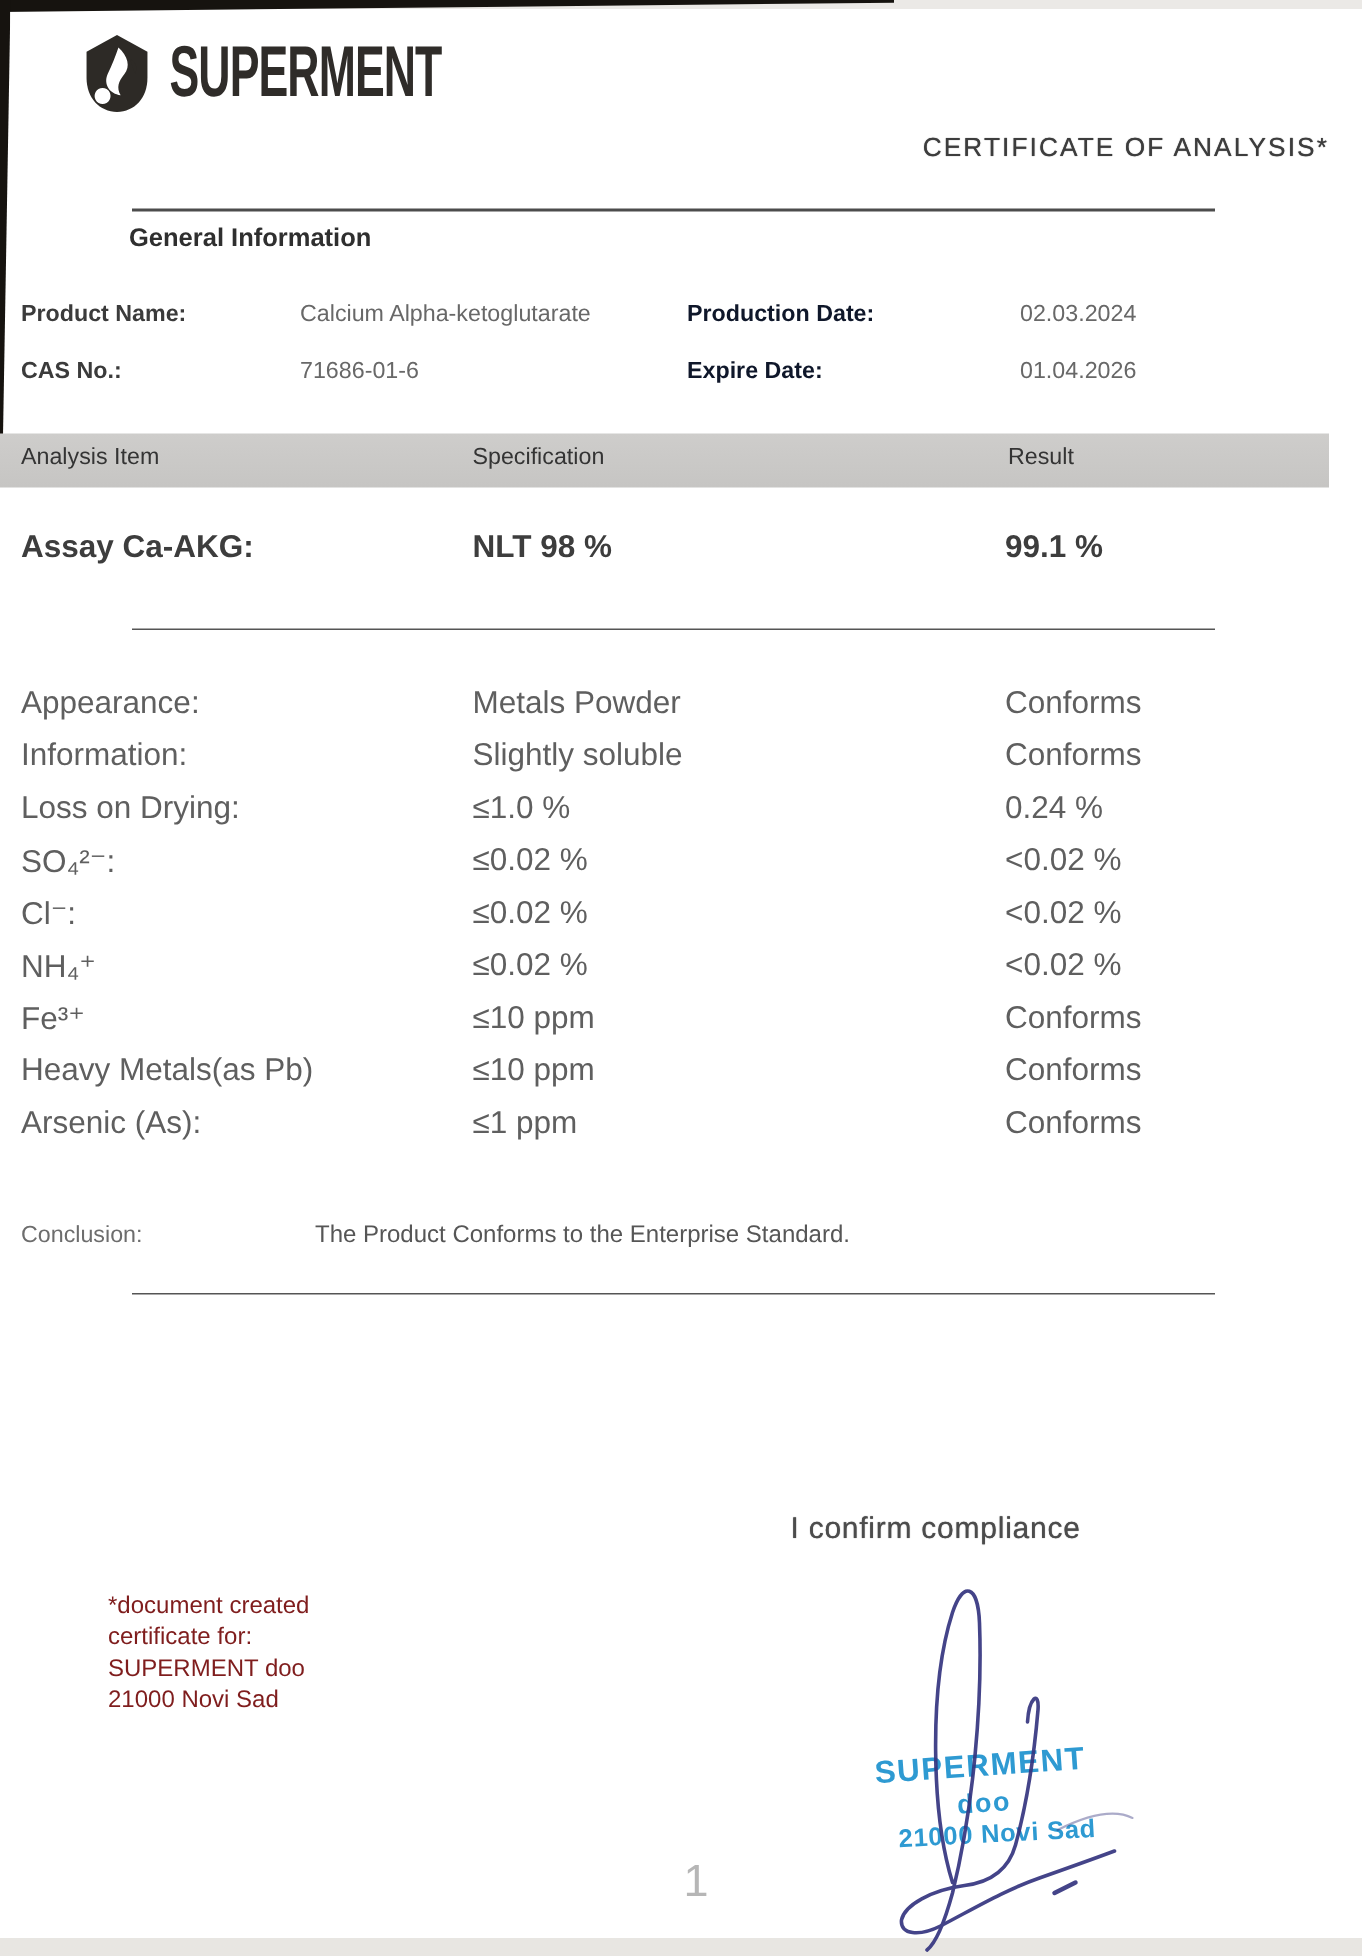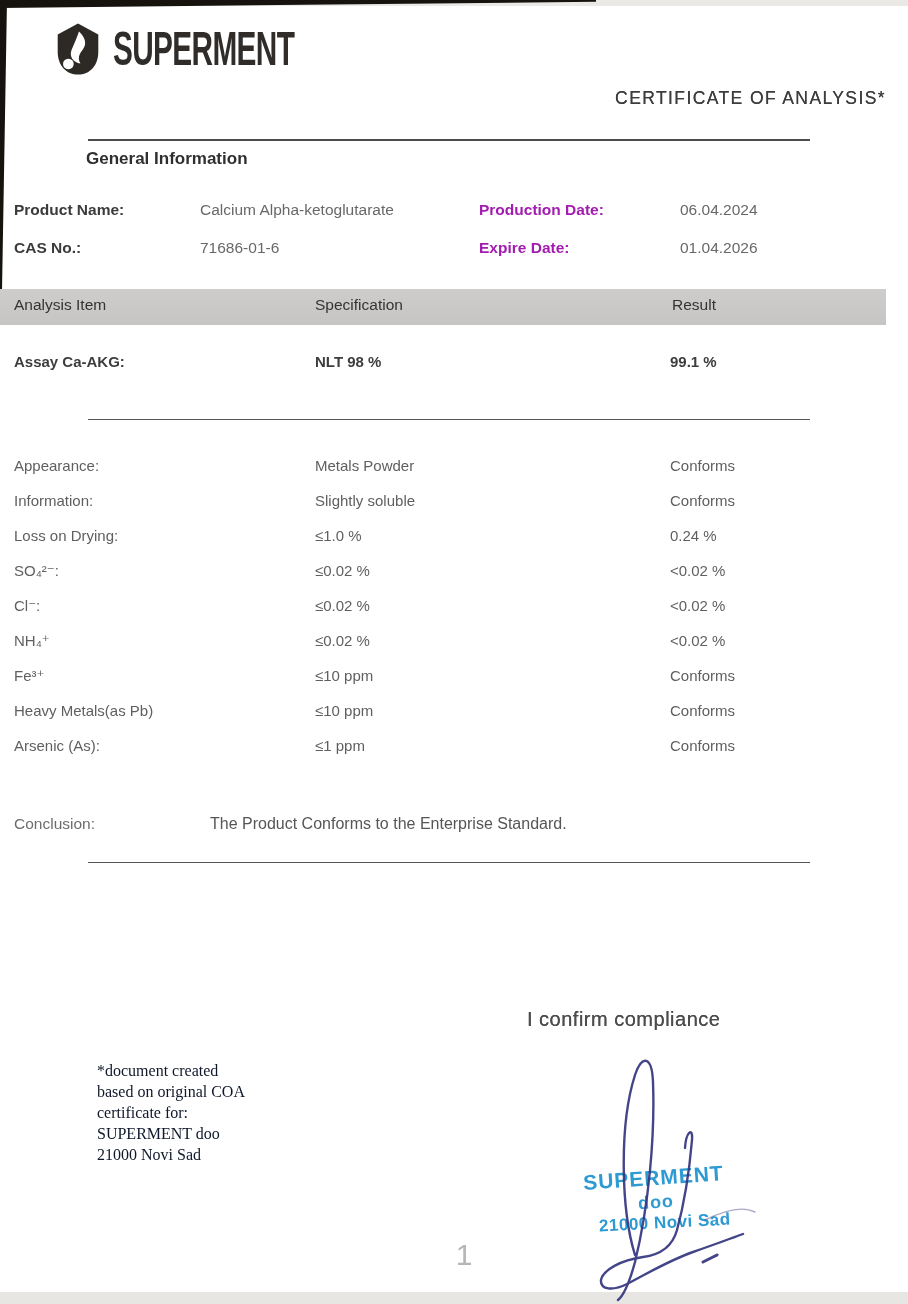--- a/index.html
+++ b/index.html
@@ -41,48 +41,48 @@
   .rule-3{top:862px;border-top-width:1.5px;border-top-color:#555;}
 
   .section-heading{
     left:86px;top:149px;font-size:17px;font-weight:700;color:#2f2f2f;
   }
 
   
   .info-row{left:0;width:886px;height:22px;font-size:15.5px;padding-left:16px;}
   .g1{position:absolute;left:14px;font-weight:700;color:#3b3b3b;}
   .g2{position:absolute;left:200px;color:#686868;}
-  .g3{position:absolute;left:479px;font-weight:700;color:#a21caf;}
+  .g3{position:absolute;left:458px;font-weight:700;color:#0f172a;}
   .g4{position:absolute;left:680px;color:#686868;}
 
   
   .thead{
     left:0;top:289px;width:886px;height:36px;line-height:31px;
     background:linear-gradient(180deg,#cecdcb 0%,#c6c5c3 100%);
     font-size:15.5px;color:#343434;
   }
-  .trow{left:0;width:886px;height:22px;font-size:15px;color:#5f5f5f;}
+  .trow{left:0;width:886px;height:22px;font-size:21px;color:#5f5f5f;}
   .assay-row{font-weight:700;color:#3d3d3d;}
   .c1{position:absolute;left:14px;}
   .c2{position:absolute;left:315px;}
   .c3{position:absolute;left:670px;}
 
   
   .conclusion-label{left:14px;top:815px;font-size:15.5px;color:#6d6d6d;}
   .conclusion-text{left:210px;top:815px;font-size:16px;color:#565656;}
 
   
   .compliance{
     left:527px;top:1008px;font-size:20px;letter-spacing:.5px;color:#4c4c4c;
     text-shadow:0 0 .6px #4c4c4c;
   }
   .footnote{
-    left:97px;top:1060px;width:260px;
-    font-family:Liberation Serif, serif;
-    font-size:16px;line-height:21px;color:#0f172a;
+    left:72px;top:1060px;width:260px;
+    font-family:Liberation Sans, sans-serif;
+    font-size:16px;line-height:21px;color:#7f1d1d;
   }
 
   
   .sig-area{left:555px;top:1040px;width:250px;height:264px;}
   .stamp-line{position:absolute;color:var(--stamp-blue,#2e9ad2);font-weight:700;white-space:nowrap;}
   .stamp-1{left:28px;top:126px;font-size:21px;letter-spacing:1px;transform:rotate(-4deg);}
   .stamp-2{left:83px;top:152px;font-size:18px;letter-spacing:1px;transform:rotate(-4deg);}
   .stamp-3{left:44px;top:173px;font-size:17px;letter-spacing:.5px;transform:rotate(-3deg);}
   .sig-svg{position:absolute;left:0;top:0;color:var(--signature-ink,#35357f);}
 
@@ -114,21 +114,21 @@
 <div class="abs doc-title">CERTIFICATE OF ANALYSIS*</div>
 
 <div class="abs rule rule-1"></div>
 
 <div class="abs section-heading">General Information</div>
 
 <div class="abs info-row" style="top:201px">
   <span class="g1">Product Name:</span>
   <span class="g2">Calcium Alpha-ketoglutarate</span>
   <span class="g3">Production Date:</span>
-  <span class="g4">06.04.2024</span>
+  <span class="g4">02.03.2024</span>
 </div>
 <div class="abs info-row" style="top:239px">
   <span class="g1">CAS No.:</span>
   <span class="g2">71686-01-6</span>
   <span class="g3">Expire Date:</span>
   <span class="g4">01.04.2026</span>
 </div>
 
 <div class="abs thead">
   <span class="c1">Analysis Item</span>
@@ -192,21 +192,20 @@
 
 <div class="abs conclusion-label">Conclusion:</div>
 <div class="abs conclusion-text">The Product Conforms to the Enterprise Standard.</div>
 
 <div class="abs rule rule-3"></div>
 
 <div class="abs compliance">I confirm compliance</div>
 
 <div class="abs footnote">
   <div>*document created</div>
-  <div>based on original COA</div>
   <div>certificate for:</div>
   <div>SUPERMENT doo</div>
   <div>21000 Novi Sad</div>
 </div>
 
 <div class="abs sig-area">
   <span class="stamp-line stamp-1">SUPERMENT</span>
   <span class="stamp-line stamp-2">doo</span>
   <span class="stamp-line stamp-3">21000 Novi Sad</span>
   <svg class="sig-svg" width="250" height="264" viewBox="0 0 250 264">

